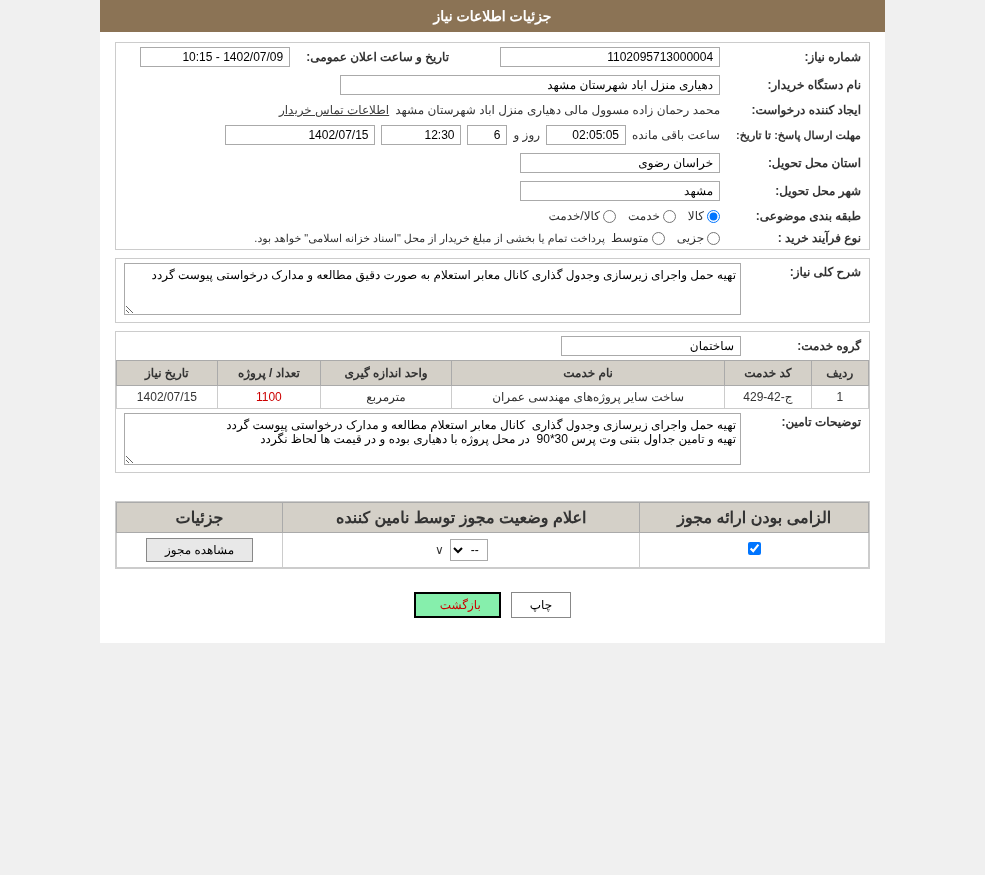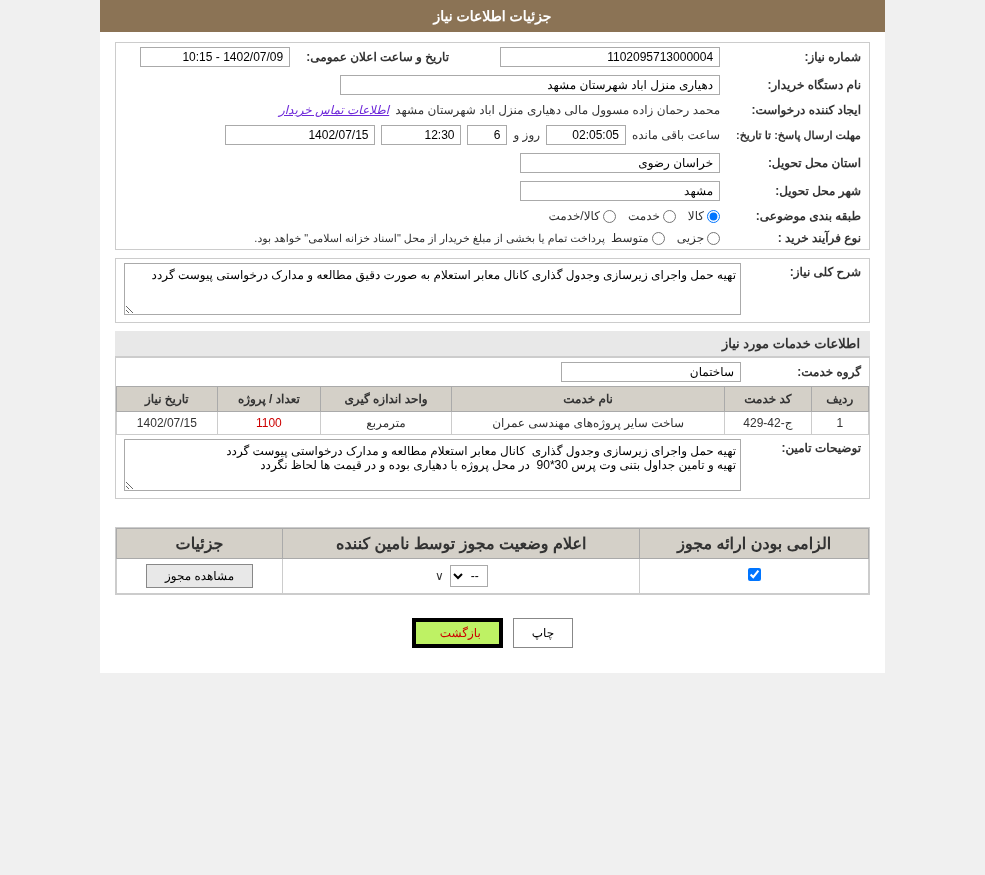--- a/index.html
+++ b/index.html
@@ -55,24 +55,23 @@
       background: #fff;
       padding: 2px 6px;
       font-size: 12px;
       font-family: Tahoma, Arial, sans-serif;
       direction: rtl;
     }
     .input-wide { width: 220px; }
     .input-medium { width: 150px; }
     .input-small { width: 80px; }
     .link-blue {
-      color: #6d28d9;
+      color: #404040;
       cursor: pointer;
       text-decoration: underline;
-      font-style: italic;
     }
     .section-title {
       background: #e8e8e8;
       border-bottom: 1px solid #ccc;
       padding: 5px 10px;
       font-weight: bold;
       font-size: 13px;
       text-align: right;
     }
     .radio-group {
@@ -153,22 +152,22 @@
       cursor: pointer;
       border: 1px solid #888;
       background: #e8e8e8;
     }
     .btn-print {
       background: #fff;
       border: 1px solid #888;
       text-align: center;
     }
     .btn-back {
-      background: #bef264;
-      border: 4px solid #000000;
+      background: #86efac;
+      border: 2px solid #000000;
       color: #cc0000;
       padding-left: 24px;
     }
     .bottom-buttons {
       text-align: center;
       padding: 15px;
       display: flex;
       justify-content: center;
       gap: 10px;
     }
@@ -305,21 +304,20 @@
           <tr>
             <td class="label-cell" style="width:120px; vertical-align:top; padding-top:6px;">شرح کلی نیاز:</td>
             <td class="value-cell">
               <textarea class="textarea-box" rows="3" readonly="" style="">تهیه حمل واجرای زیرسازی وجدول گذاری کانال معابر استعلام به صورت دقیق مطالعه و مدارک درخواستی پیوست گردد</textarea>
             </td>
           </tr>
         </tbody>
       </table>
     </div>
 
-    <div class="section-title">اطلاعات خدمات مورد نیاز</div>
 
     <div class="section">
       <table class="info-table">
         <tbody>
           <tr>
             <td class="label-cell" style="width:120px;">گروه خدمت:</td>
             <td class="value-cell">
               <input class="input-box" style="width: 180px;" type="text" value="ساختمان" readonly="">
             </td>
           </tr>

